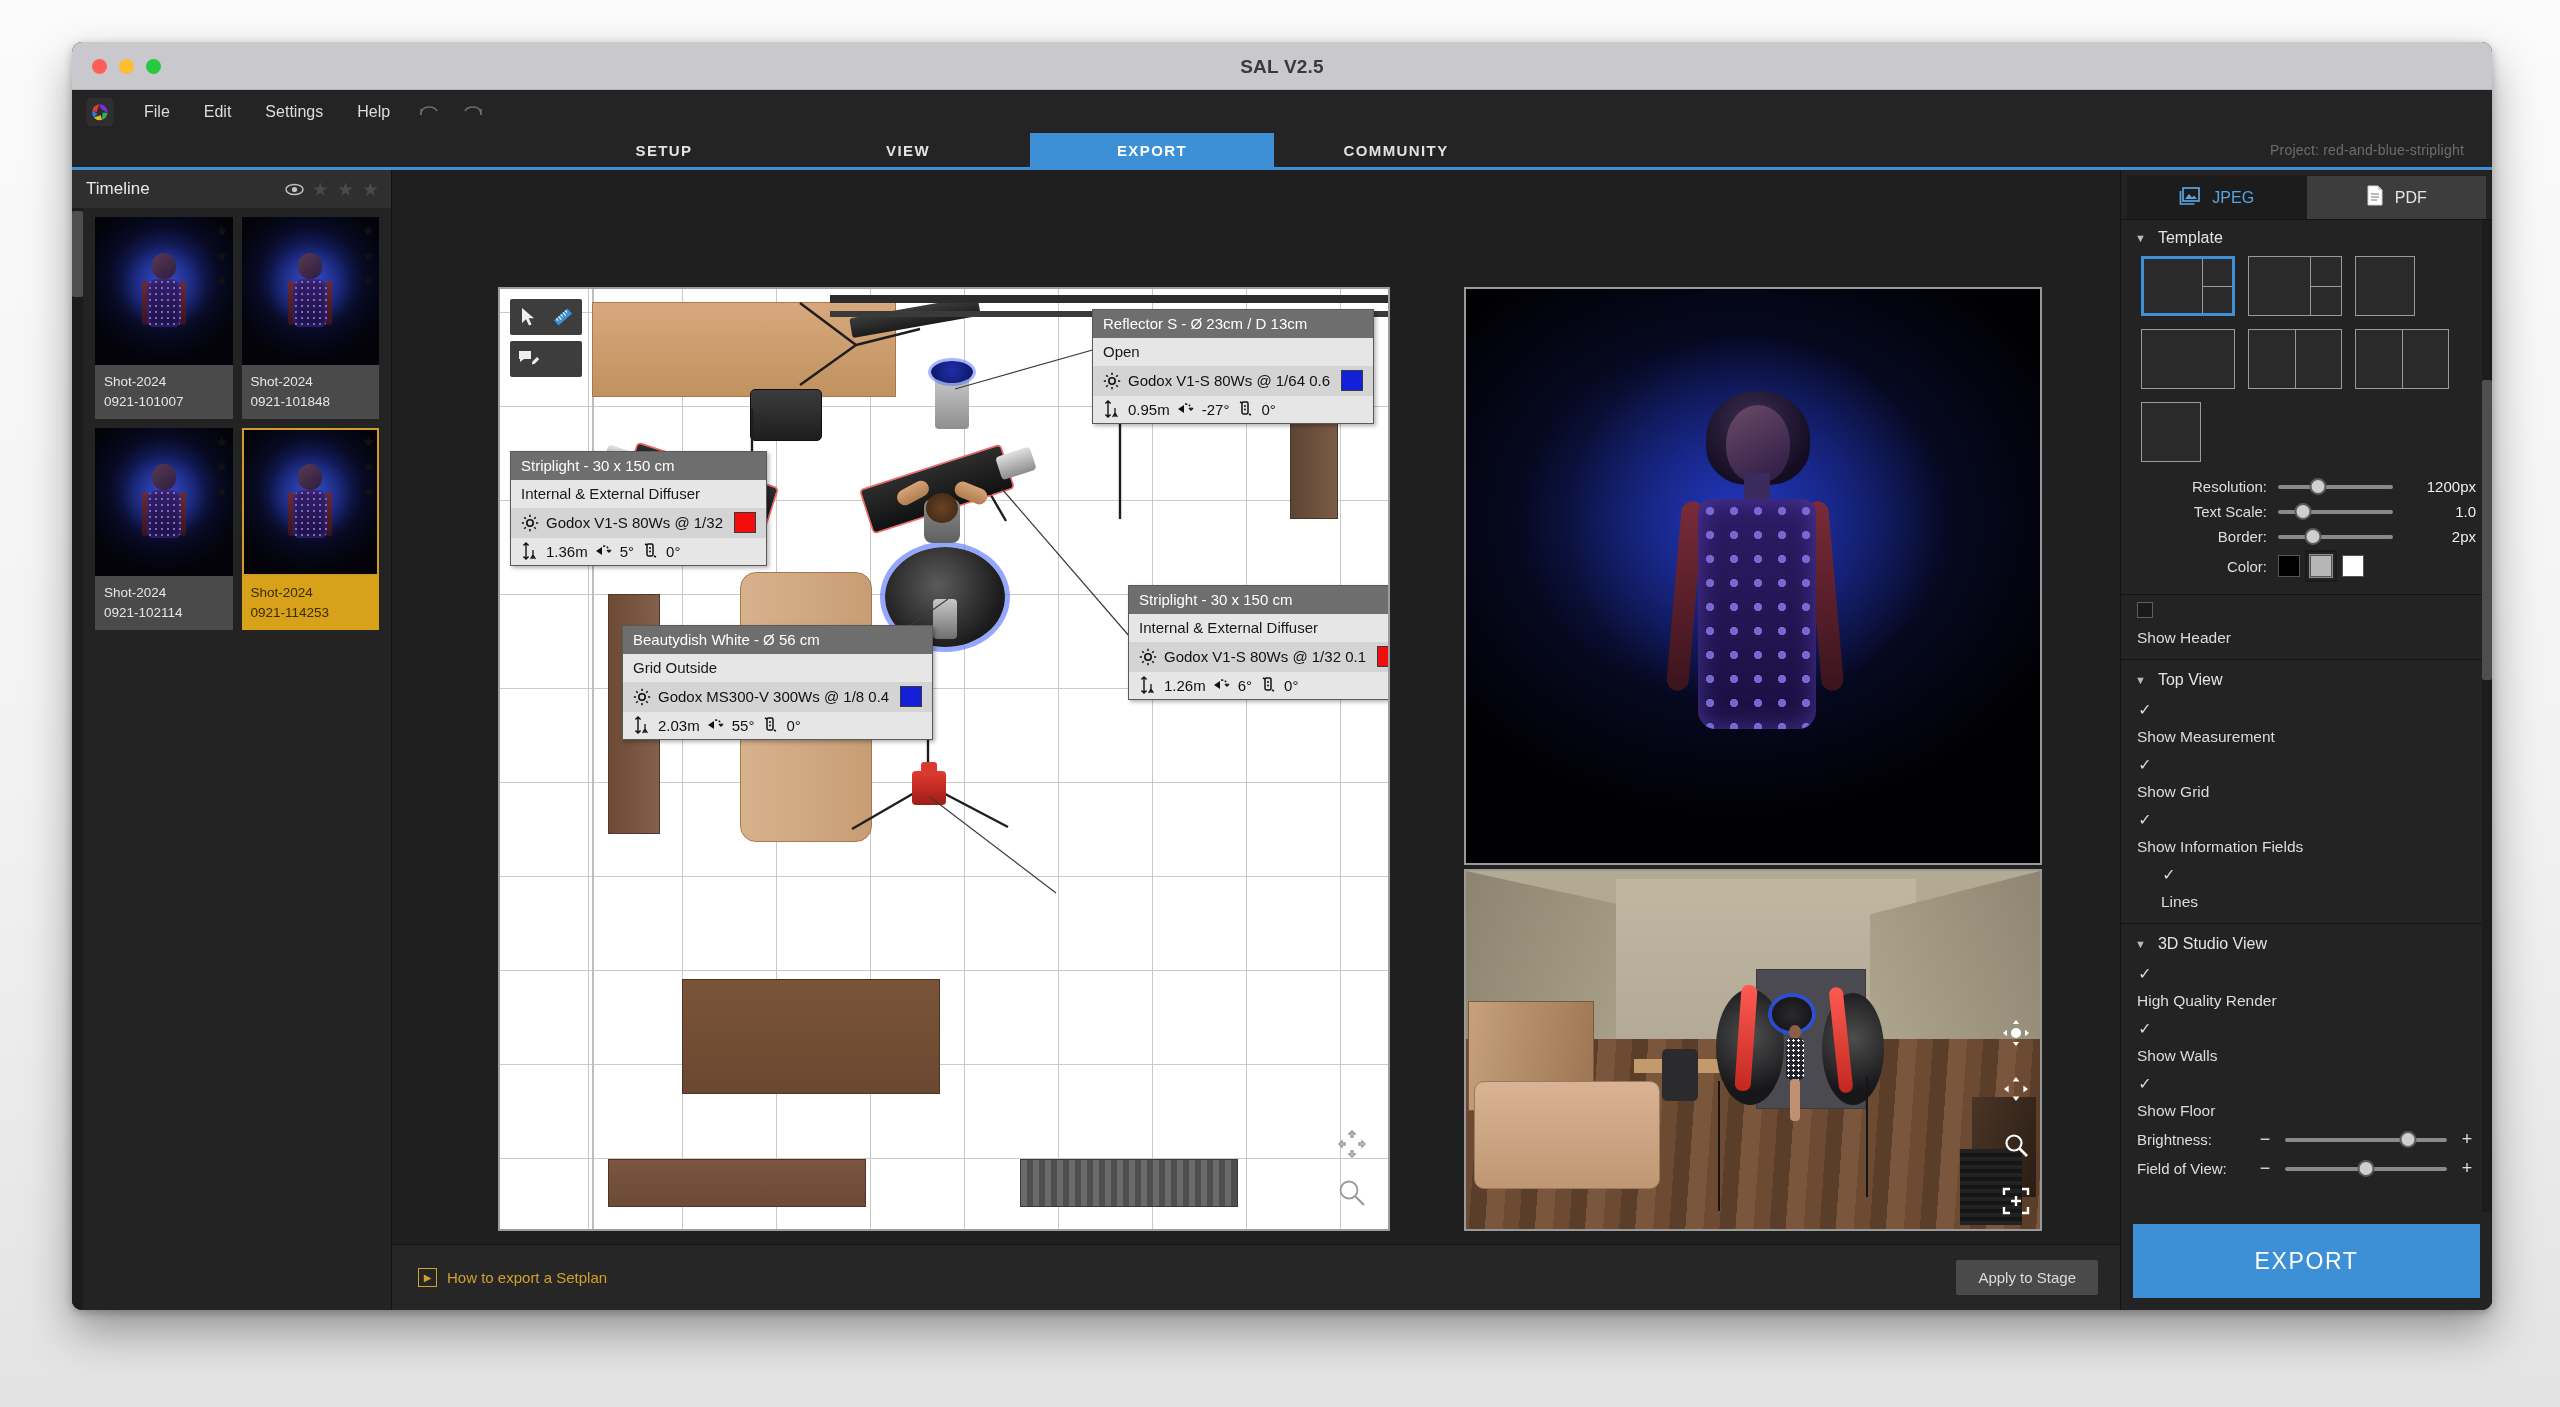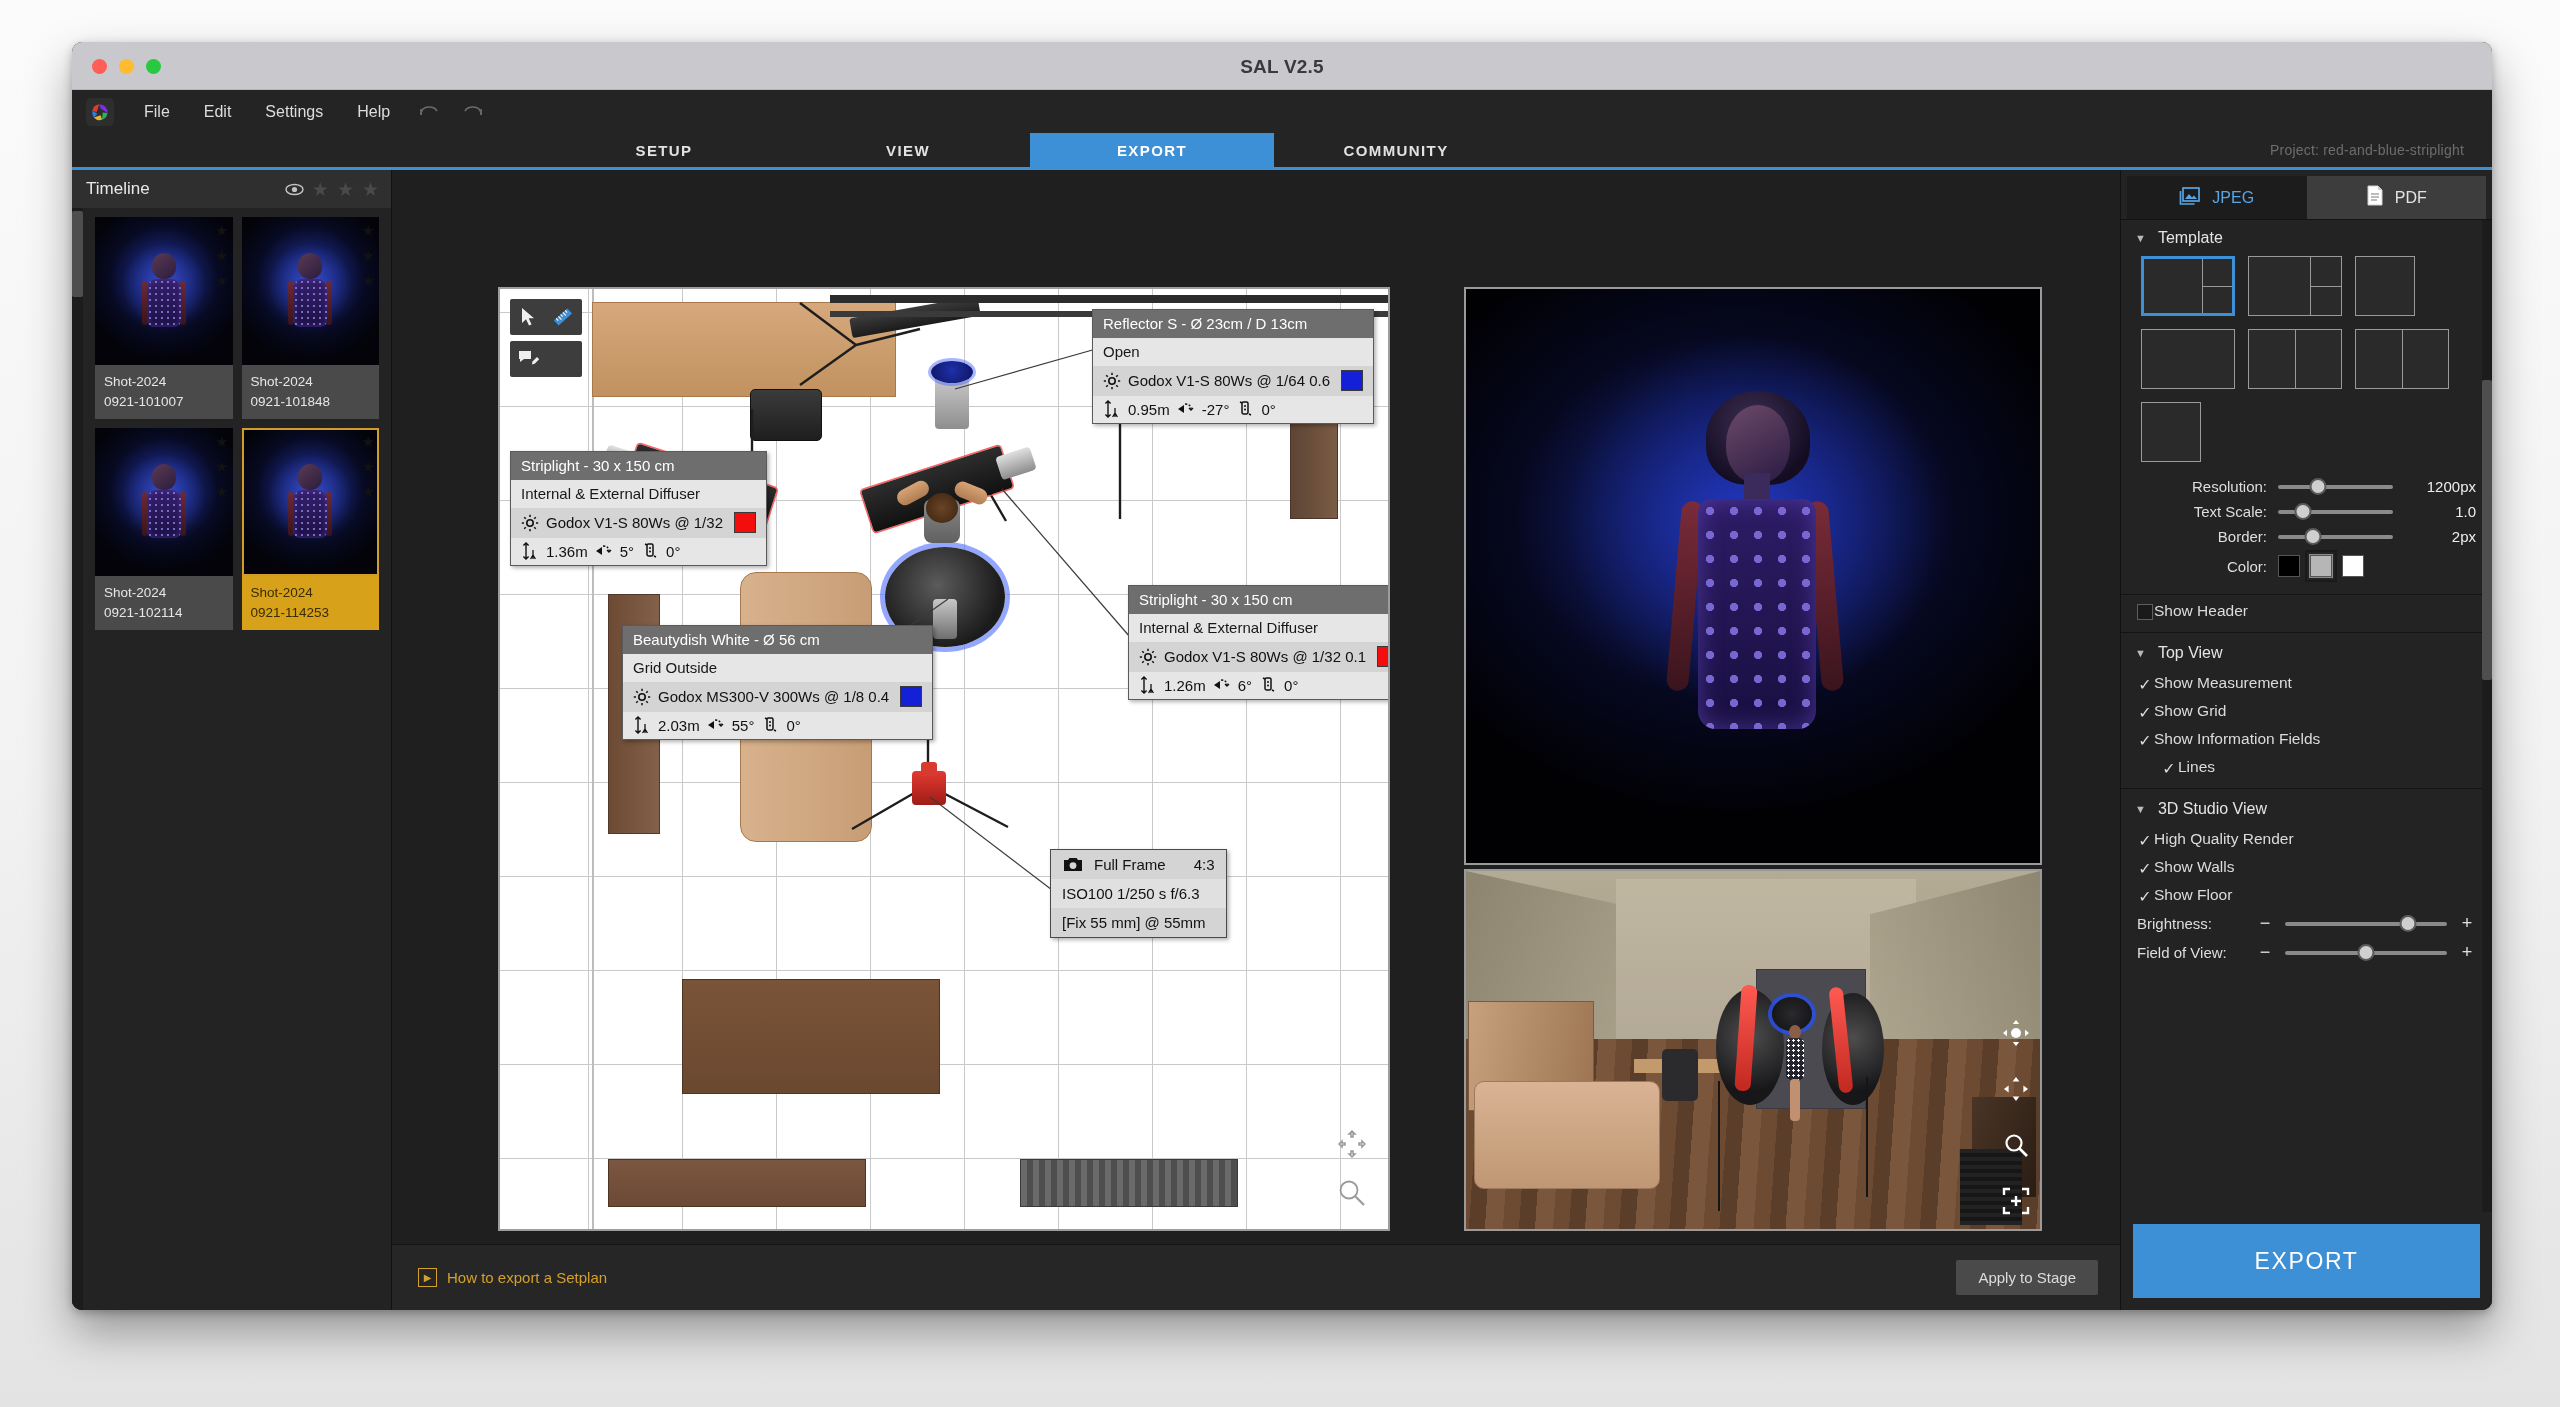--- a/index.html
+++ b/index.html
@@ -381,21 +381,21 @@
     background:#cfcfcf; border:2px solid #5a5a5a; transform: translateX(-50%); }
   .sl-val { width: 72px; text-align:right; color:#ededed; font-size:15px; }
   .sl-pm { color:#e0e0e0; font-size:18px; width:18px; text-align:center; cursor:pointer; }
 
   #color-row { display:flex; align-items:center; padding: 6px 16px 10px 0; gap:11px; }
   #color-row .sl-label { width:146px; }
   .color-swatches { display:flex; gap:10px; flex:1; align-items:center; }
   .csw { width:22px; height:22px; border:1px solid #555; cursor:pointer; }
   .csw.sel { outline: 2px solid #1a1a1a; outline-offset:3px; box-shadow: 0 0 0 1px #8a8a8a; }
 
-  .chk-row { display:flex; align-items:flex-end; gap:1px; padding: 5px 14px 5px 16px; cursor:pointer; }
+  .chk-row { display:flex; align-items:flex-start; gap:11px; padding: 5px 14px 5px 16px; cursor:pointer;flex-direction:column; }
   .chk-row.indent { padding-left: 40px; }
   .chk { width:16px; height:16px; flex:none; display:flex; align-items:center; justify-content:center; }
   .chk.on { color:#dcdcdc; }
   .chk.off { background:#1a1a1a; border:1px solid #5e5e5e; }
   .chk-label { color:#dcdcdc; font-size:15.5px; }
   .divider { height:1px; background:#141414; margin: 7px 0 2px; }
   #right-scrollbar { position:absolute; right:0; top:0; width:10px; height:100%; background:#1c1c1c; }
   #right-thumb { width:10px; height:300px; background:#4e4e4e; border-radius:2px; margin-top:160px; }
 
   #export-wrap { padding: 12px; flex:none; }
@@ -830,34 +830,20 @@
                     <rect x="6" y="2" width="6" height="12" rx="1.4" fill="none" stroke="#111" stroke-width="1.5"></rect>
                     <circle cx="9" cy="6" r="1" fill="#111"></circle>
                     <circle cx="9" cy="9.5" r="1" fill="#111"></circle>
                     <path d="M4 2l2 1M13 14l2 1" stroke="#111" stroke-width="1.4"></path>
                   </svg>
               </span>
               <span>0°</span>
             </div>
           </div>
 
-          <div class="cam-callout" style="left:550px;top:560px">
-            <div class="r a">
-              <span class="ico">
-                <svg width="22" height="17" viewBox="0 0 22 17">
-                    <path d="M2 4h4l1.5-2h7L16 4h4v11H2z" fill="#111"></path>
-                    <circle cx="11" cy="9.6" r="3.4" fill="#d4d4d4"></circle>
-                  </svg>
-              </span>
-              <span>Full Frame</span>
-              <span style="margin-left:18px">4:3</span>
-            </div>
-            <div class="r b">ISO100 1/250 s f/6.3</div>
-            <div class="r a">[Fix 55 mm] @  55mm</div>
-          </div>
 
           <div id="tv-navicons">
             <div>
               <svg width="30" height="30" viewBox="0 0 30 30">
                   <g fill="none" stroke="#9a9a9a" stroke-width="1.5">
                 <path d="M15 2l3 3h-2v3h-2V5h-2z"></path>
                     <path d="M15 28l3-3h-2v-3h-2v3h-2z"></path>
                 <path d="M2 15l3-3v2h3v2H5v2z"></path>
                     <path d="M28 15l-3-3v2h-3v2h3v2z"></path>
                   </g>

